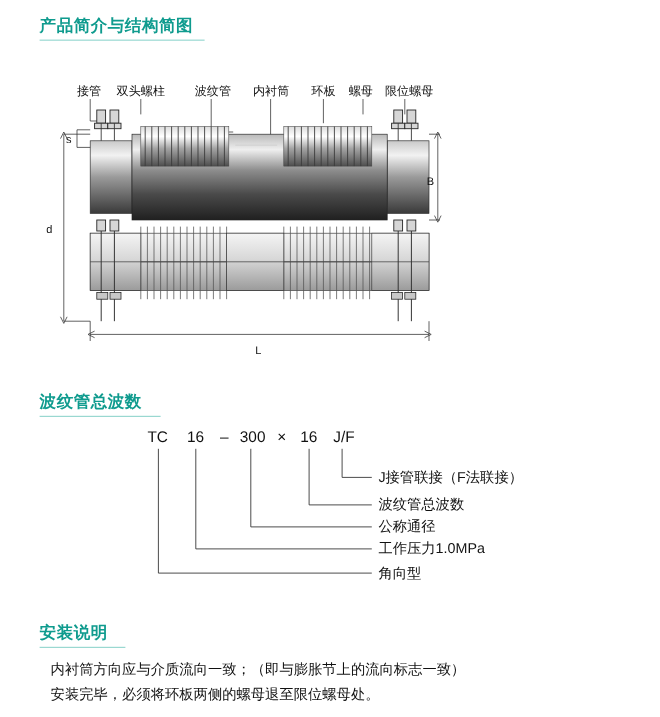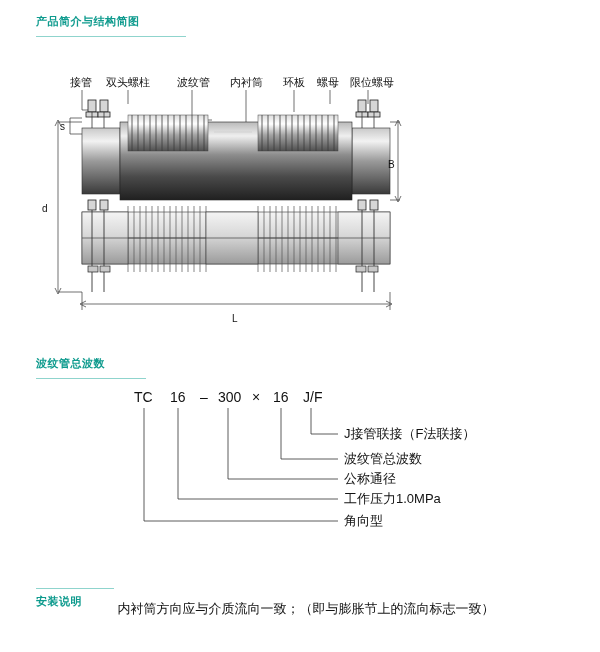--- a/index.html
+++ b/index.html
@@ -15,37 +15,37 @@
     position: relative;
     overflow: hidden;
   }
   .page {
     position: relative;
     width: 600px;
     height: 652px;
   }
   .section-title {
     position: absolute;
-    font-size: 11px;
+    font-size: 15px;
     font-weight: bold;
     color: #0f9b8e;
     letter-spacing: 0.5px;
     white-space: nowrap;
     font-family: Liberation Serif, serif;
   }
   .title-underline {
     position: absolute;
     height: 1px;
     background: #8fd4cd;
   }
   #title1 { left: 36px; top: 14px; }
   #ul1 { left: 36px; top: 36px; width: 150px; }
   #title2 { left: 36px; top: 356px; }
   #ul2 { left: 36px; top: 378px; width: 110px; }
-  #title3 { left: 36px; top: 566px; margin-top: 28px; }
+  #title3 { left: 36px; top: 566px; }
   #ul3 { left: 36px; top: 588px; width: 78px; }
 
   
   .diagram {
     position: absolute;
     left: 0px;
     top: 60px;
     width: 588px;
     height: 290px;
   }
@@ -64,21 +64,21 @@
   
   .notes {
     position: absolute;
     left: 46px;
     top: 598px;
     width: 520px;
     font-size: 13px;
     line-height: 22px;
     color: #111111;
   }
-  .notes div { white-space: nowrap; text-align: center; }
+  .notes div { white-space: nowrap; }
 </style>
 </head>
 <body>
 
 <div class="page">
 
   <div class="section-title" id="title1">产品简介与结构简图</div>
   <div class="title-underline" id="ul1"></div>
 
   <div class="diagram">
@@ -321,15 +321,16 @@
         <text x="344" y="145">角向型</text>
       </g>
     </svg>
   </div>
 
   <div class="section-title" id="title3">安装说明</div>
   <div class="title-underline" id="ul3"></div>
 
   <div class="notes">
     <div>内衬筒方向应与介质流向一致；（即与膨胀节上的流向标志一致）</div>
+    <div>安装完毕，必须将环板两侧的螺母退至限位螺母处。</div>
   </div>
 
 </div>
 
 </body></html>

